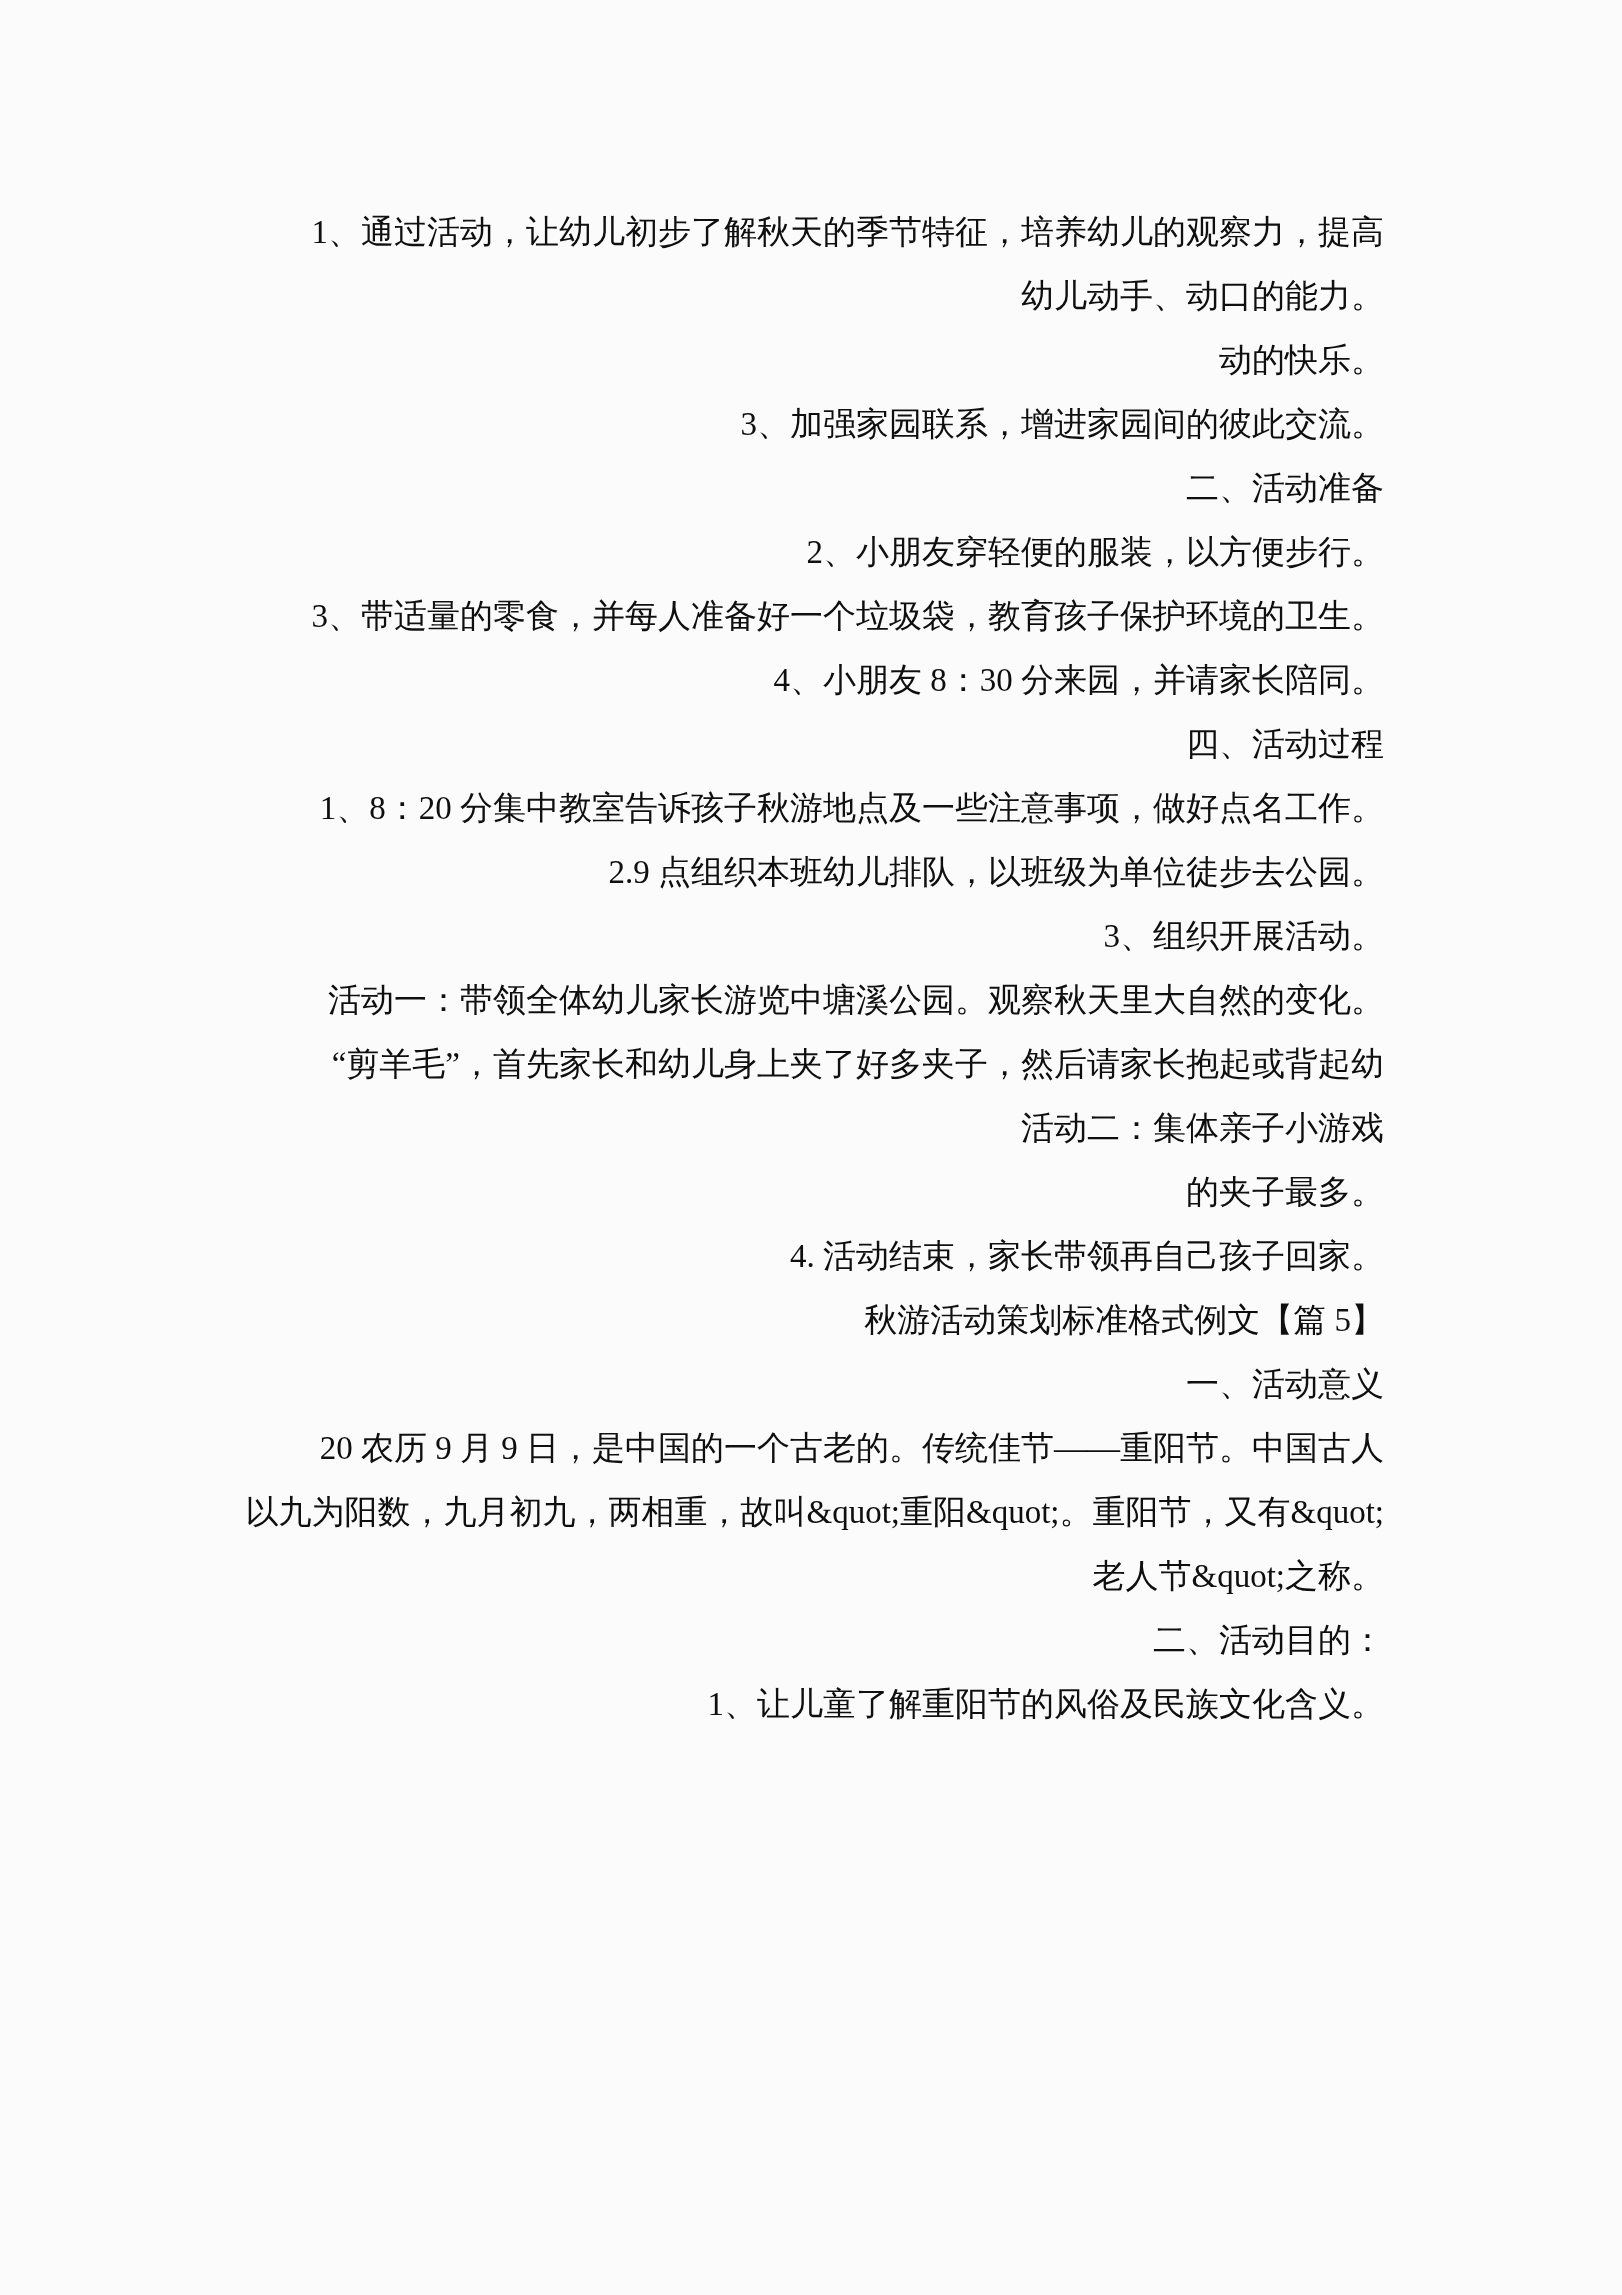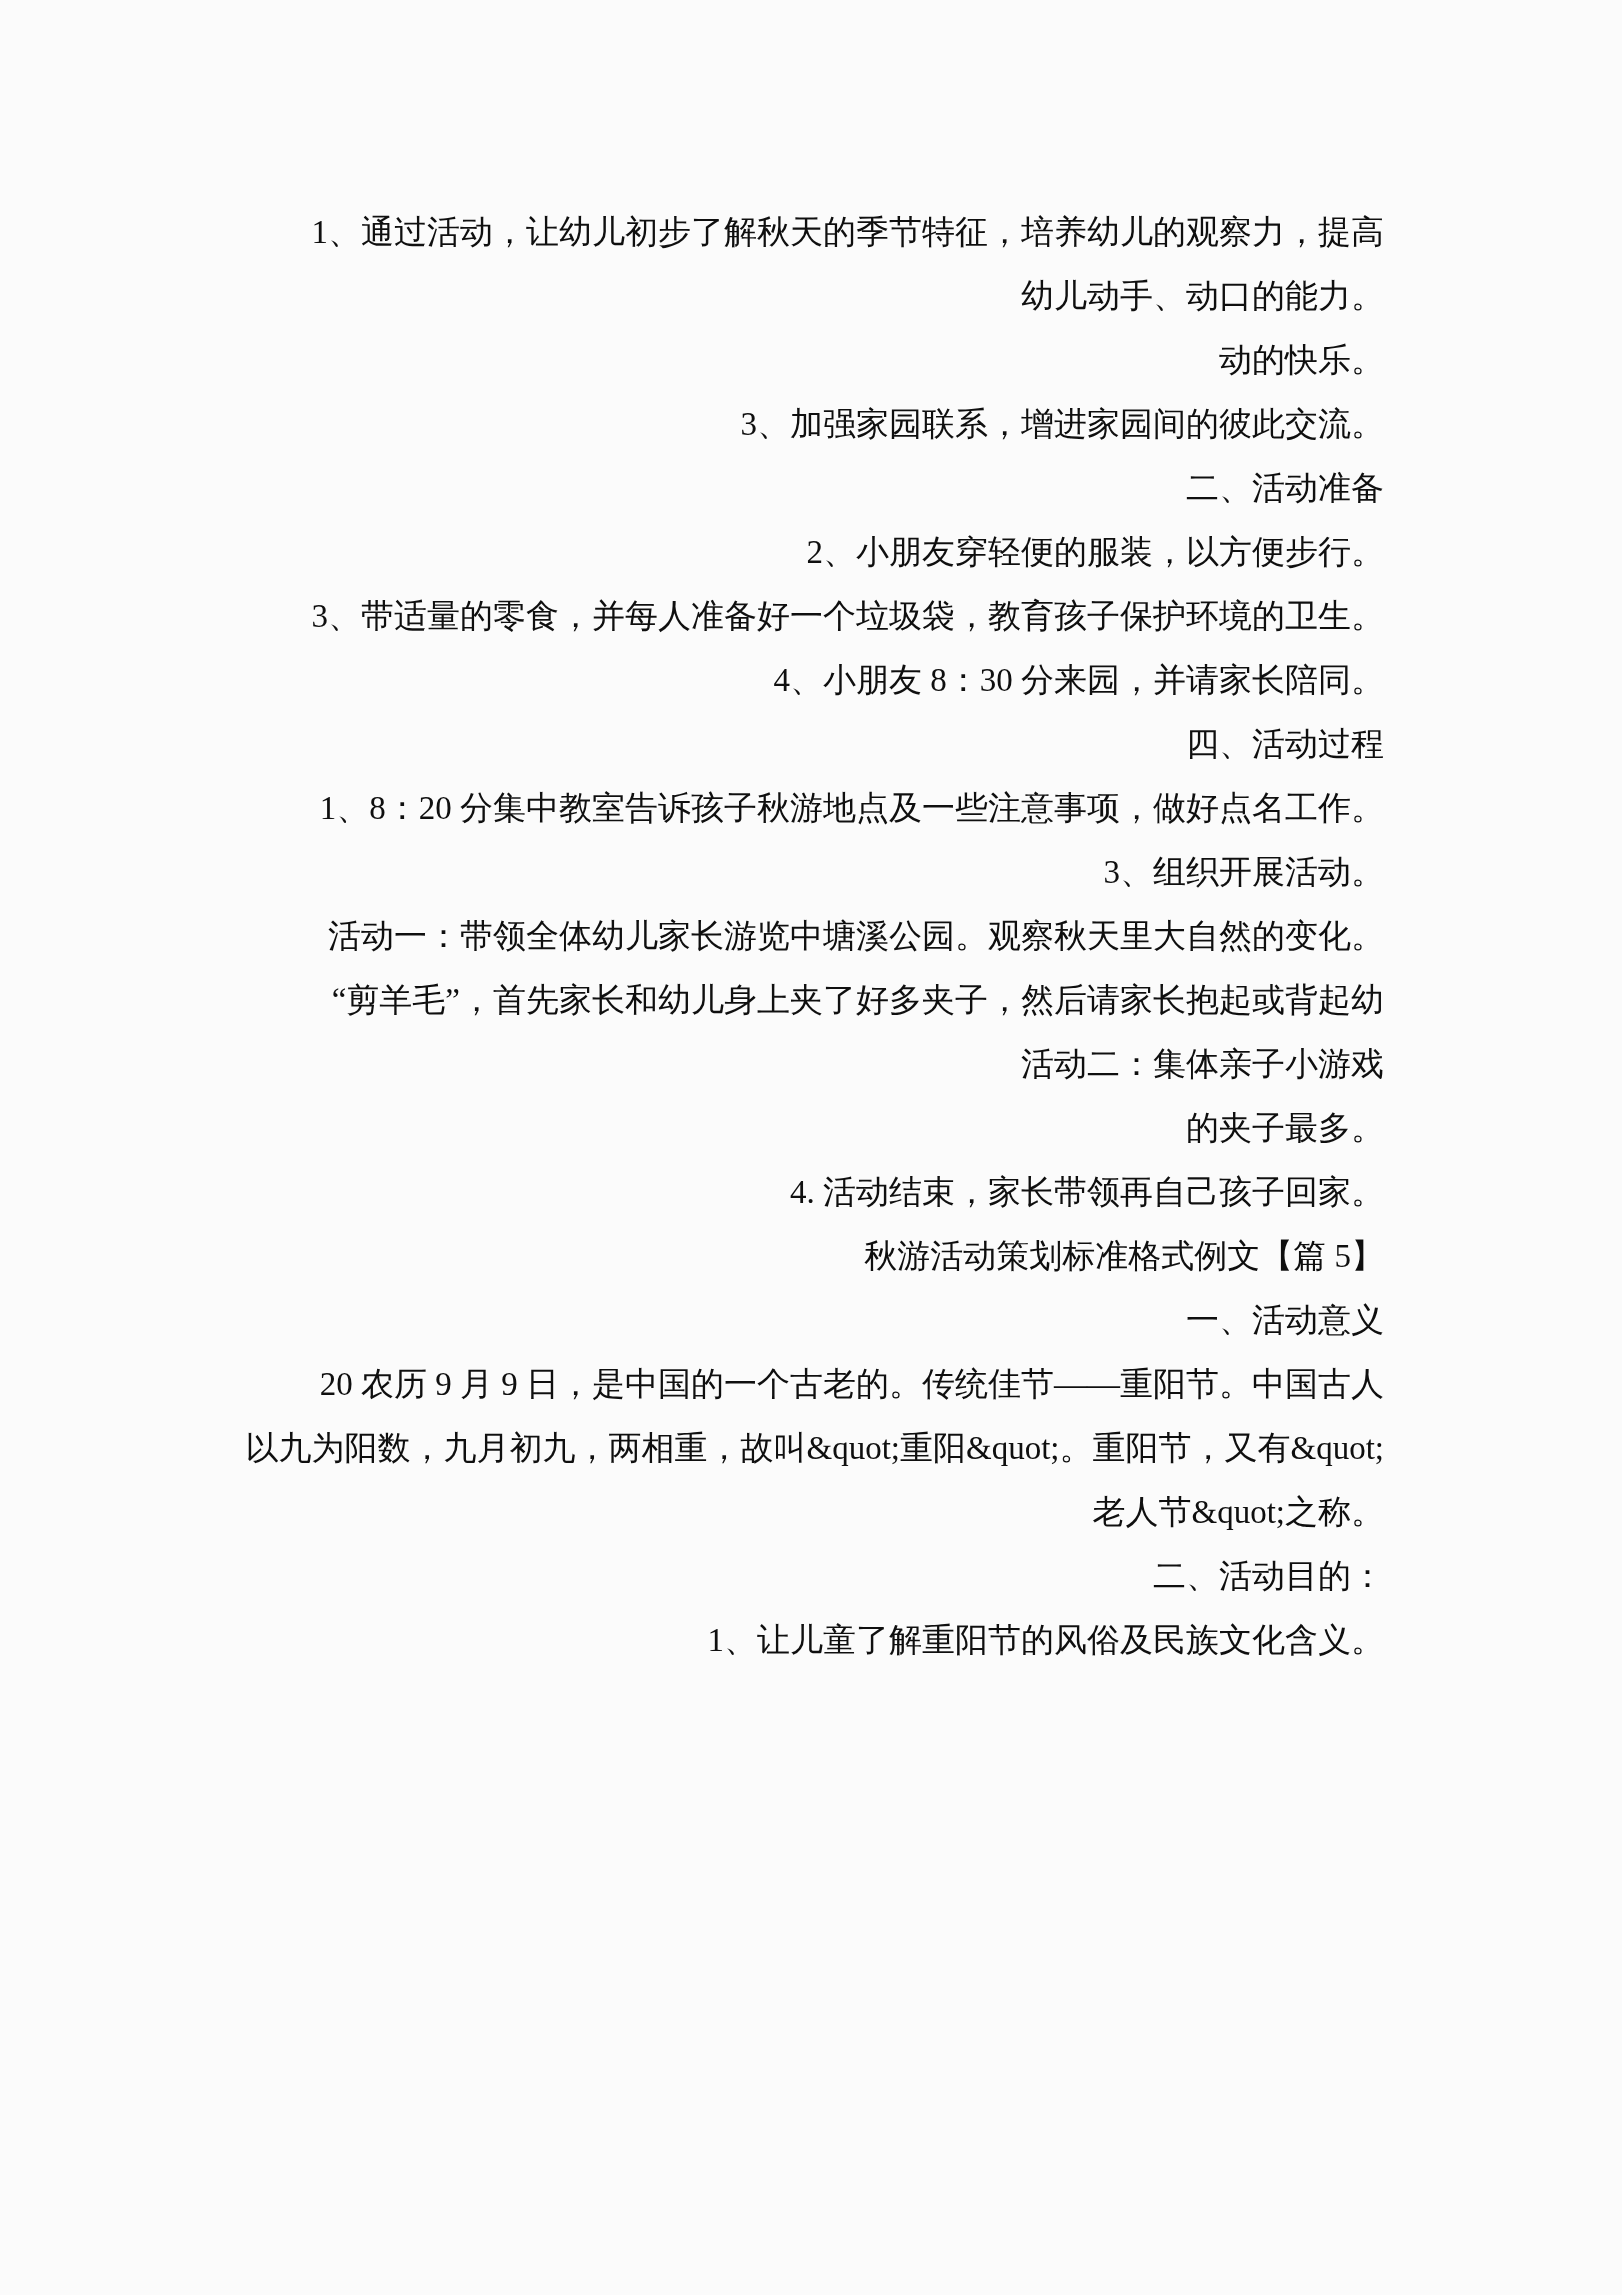--- a/index.html
+++ b/index.html
@@ -47,20 +47,21 @@
       <div class="text-line indent">1、通过活动，让幼儿初步了解秋天的季节特征，培养幼儿的观察力，提高</div>
       <div class="text-line">幼儿动手、动口的能力。</div>
       <div class="text-line">动的快乐。</div>
       <div class="text-line indent">3、加强家园联系，增进家园间的彼此交流。</div>
       <div class="text-line indent">二、活动准备</div>
       <div class="text-line indent">2、小朋友穿轻便的服装，以方便步行。</div>
       <div class="text-line indent">3、带适量的零食，并每人准备好一个垃圾袋，教育孩子保护环境的卫生。</div>
       <div class="text-line indent">4、小朋友 8：30 分来园，并请家长陪同。</div>
       <div class="text-line indent">四、活动过程</div>
       <div class="text-line indent">1、8：20 分集中教室告诉孩子秋游地点及一些注意事项，做好点名工作。</div>
+      <div class="text-line indent">2.9 点组织本班幼儿排队，以班级为单位徒步去公园。</div>
       <div class="text-line indent">3、组织开展活动。</div>
       <div class="text-line indent">活动一：带领全体幼儿家长游览中塘溪公园。观察秋天里大自然的变化。</div>
       <div class="text-line indent">“剪羊毛”，首先家长和幼儿身上夹了好多夹子，然后请家长抱起或背起幼</div>
       <div class="text-line indent">活动二：集体亲子小游戏</div>
       <div class="text-line">的夹子最多。</div>
       <div class="text-line indent">4. 活动结束，家长带领再自己孩子回家。</div>
       <div class="text-line indent">秋游活动策划标准格式例文【篇 5】</div>
       <div class="text-line indent">一、活动意义</div>
       <div class="text-line indent">20 农历 9 月 9 日，是中国的一个古老的。传统佳节——重阳节。中国古人</div>
       <div class="text-line">以九为阳数，九月初九，两相重，故叫&amp;quot;重阳&amp;quot;。重阳节，又有&amp;quot;</div>

